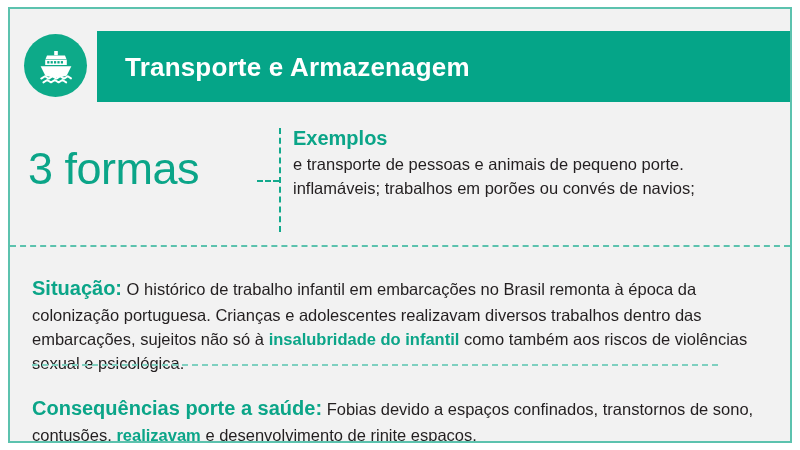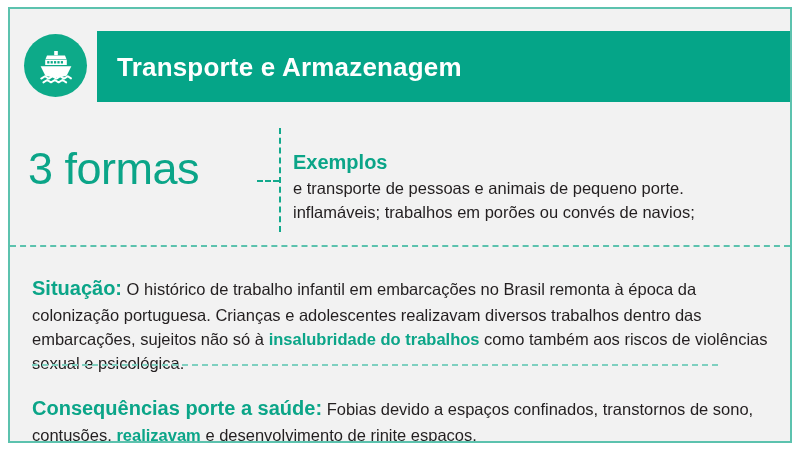--- a/index.html
+++ b/index.html
@@ -54,21 +54,21 @@
   .header-bar {
     position: absolute;
     left: 87px;
     top: 22px;
     right: 0;
     height: 71px;
     background: #05a588;
   }
   .header-title {
     position: absolute;
-    left: 20px;
+    left: 28px;
     top: 50%;
     transform: translateY(-50%);
     color: #ffffff;
     font-size: 26px;
     font-weight: bold;
     letter-spacing: 0.2px;
     white-space: nowrap;
   }
 
   
@@ -104,21 +104,20 @@
     top: 11px;
     height: 104px;
     border-left: 2px dashed #12a98c;
   }
 
   .exemplos-block {
     position: absolute;
     left: 283px;
     top: 9px;
     right: 0;
-    margin-top: 24px;
   }
   .exemplos-title {
     font-size: 20px;
     font-weight: bold;
     color: #0ba588;
     margin-bottom: 2px;
     line-height: 1.2;
   }
   .exemplos-line {
     font-size: 16.5px;
@@ -211,21 +210,21 @@
     <div class="exemplos-block">
       <div class="exemplos-title">Exemplos</div>
       <div class="exemplos-line">e transporte de pessoas e animais de pequeno porte.</div>
       <div class="exemplos-line">inflamáveis; trabalhos em porões ou convés de navios;</div>
     </div>
   </div>
 
   <div class="divider-full"></div>
 
   <div class="section situacao">
-    <p class="para"><span class="lead">Situação:</span><span> O histórico de trabalho infantil em embarcações no Brasil remonta à época da colonização portuguesa. Crianças e adolescentes realizavam diversos trabalhos dentro das embarcações, sujeitos não só à </span><span class="hl">insalubridade do trabalhos</span><span> como também aos riscos de violências sexual e psicológica.</span></p>
+    <p class="para"><span class="lead">Situação:</span><span> O histórico de trabalho infantil em embarcações no Brasil remonta à época da colonização portuguesa. Crianças e adolescentes realizavam diversos trabalhos dentro das embarcações, sujeitos não só à </span><span class="hl">insalubridade do infantil</span><span> como também aos riscos de violências sexual e psicológica.</span></p>
   </div>
 
   <div class="divider-inset"></div>
 
   <div class="section consequencias">
     <p class="para"><span class="lead">Consequências porte a saúde:</span><span> Fobias devido a espaços confinados, transtornos de sono, contusões, </span><span class="hl">realizavam</span><span> e desenvolvimento de rinite espaços.</span></p>
   </div>
 
 </div>
 

